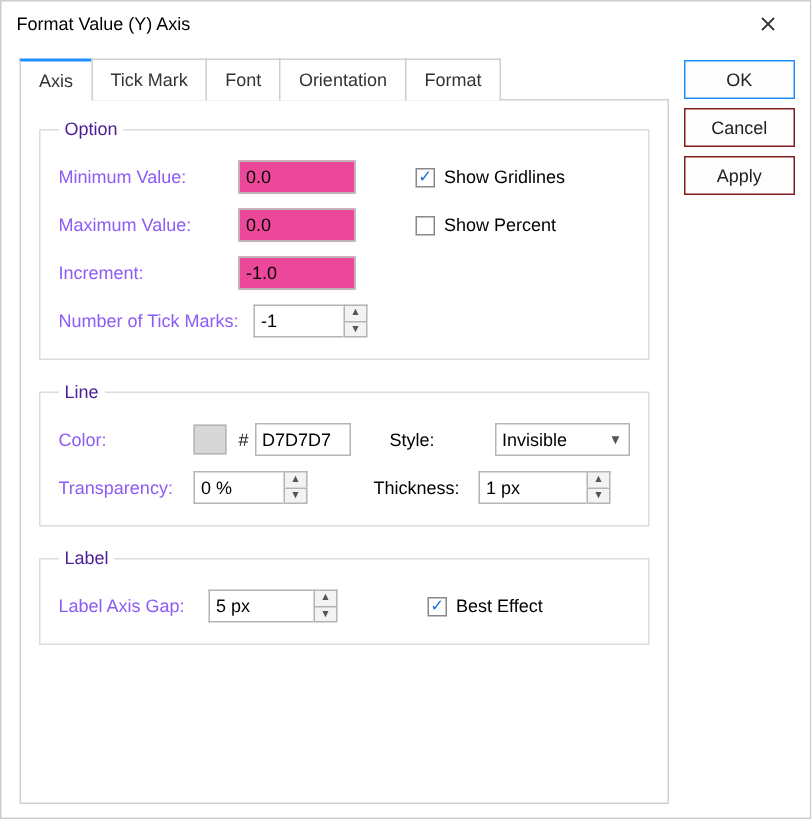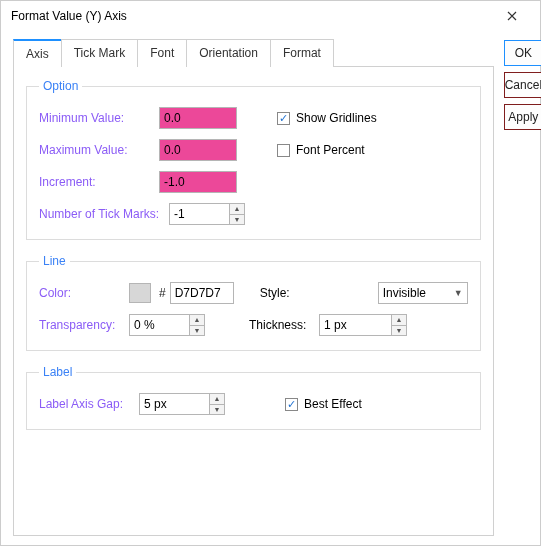--- a/index.html
+++ b/index.html
@@ -14,39 +14,39 @@
   .rightcol { width: 96px; margin-left: 10px; display: flex; flex-direction: column; gap: 6px; padding-top: 1px; }
   .btn { height: 26px; border: 1px solid #7f1d1d; background: #fdfdfd; display: flex; align-items: center; justify-content: center; color: #222; cursor: pointer; }
   .btn.primary { border: 1px solid #1e90ff; }
   .gap { height: 12px; }
   .tabs { display: flex; position: relative; z-index: 2; }
   .tab { padding: 6px 12px 6px 12px; border: 1px solid #d0d0d0; border-bottom: none; background: #ffffff; color: #333; margin-right: -1px; cursor: pointer; position: relative; }
   .tab.active { border-top: 2px solid #1e90ff; background: #ffffff; }
   .tab.active::after { content: ""; position: absolute; left: 0; right: 0; bottom: -1px; height: 2px; background: #ffffff; }
   .tabpanel { border: 1px solid #d0d0d0; padding: 12px 12px 16px 12px; min-height: 470px; margin-top: -1px; }
   fieldset.group { border: 1px solid #dcdcdc; margin: 0 0 14px 0; padding: 10px 12px 14px 12px; }
-  fieldset.group legend { padding: 0 4px; color: #3b82f6; }
+  fieldset.group legend { padding: 0 4px; color: #4c1d95; }
   .row { display: flex; align-items: center; margin-top: 10px; }
   .row:first-of-type { margin-top: 4px; }
   .lbl { width: 120px; color: #8b5cf6; }
   .lbl.sm { width: 90px; }
   .field { width: 78px; height: 22px; border: 1px solid #b5b5b5; padding: 0 4px; background: #ec4899; }
   .spinner { display: inline-flex; }
   .spinner input { width: 60px; height: 22px; border: 1px solid #b5b5b5; border-right: none; padding: 0 4px; background:#fff; }
   .spin-btns { display: flex; flex-direction: column; width: 16px; }
   .spin-btns button { flex:1; border: 1px solid #b5b5b5; background: #f3f3f3; padding:0; font-size:7px; line-height:1; cursor:pointer; color:#555; }
   .spin-btns button:first-child { border-bottom: none; }
   .check { display: inline-flex; align-items: center; gap: 6px; }
   .chkbox { width: 13px; height: 13px; border: 1px solid #888; display:inline-flex; align-items:center; justify-content:center; background:#fff; cursor:pointer; }
   .chkbox.checked::after { content: "✓"; font-size: 11px; color: #1e70d0; line-height: 1; }
   .fillgap { width: 40px; }
   .swatch { width: 22px; height: 20px; border: 1px solid #b5b5b5; background: #d7d7d7; cursor:pointer; }
   .hash { margin: 0 4px 0 8px; color:#222; }
   .hexfield { width: 64px; height: 22px; border: 1px solid #b5b5b5; padding: 0 4px; background:#fff; }
-  .select { display:inline-flex; align-items:center; width: 90px; height: 22px; border: 1px solid #b5b5b5; background:#fff; padding: 0 4px; justify-content: space-between; cursor:pointer;margin-left:48px; }
+  .select { display:inline-flex; align-items:center; width: 90px; height: 22px; border: 1px solid #b5b5b5; background:#fff; padding: 0 4px; justify-content: space-between; cursor:pointer; }
   .select .caret { font-size: 9px; color:#555; }
   .subrow { display:flex; align-items:center; }
 </style>
 </head>
 <body>
 
 <div class="window">
   <div class="titlebar">
     <div class="titlebar-title">Format Value (Y) Axis</div>
     <div class="close-btn">
@@ -80,21 +80,21 @@
               <span>Show Gridlines</span>
             </span>
           </div>
 
           <div class="row">
             <span class="lbl">Maximum Value:</span>
             <input class="field" value="0.0" style="">
             <span class="fillgap"></span>
             <span class="check">
               <span class="chkbox"></span>
-              <span>Font Percent</span>
+              <span>Show Percent</span>
             </span>
           </div>
 
           <div class="row">
             <span class="lbl">Increment:</span>
             <input class="field" value="-1.0" style="">
           </div>
 
           <div class="row">
             <span class="lbl" style="width:130px">Number of Tick Marks:</span>

